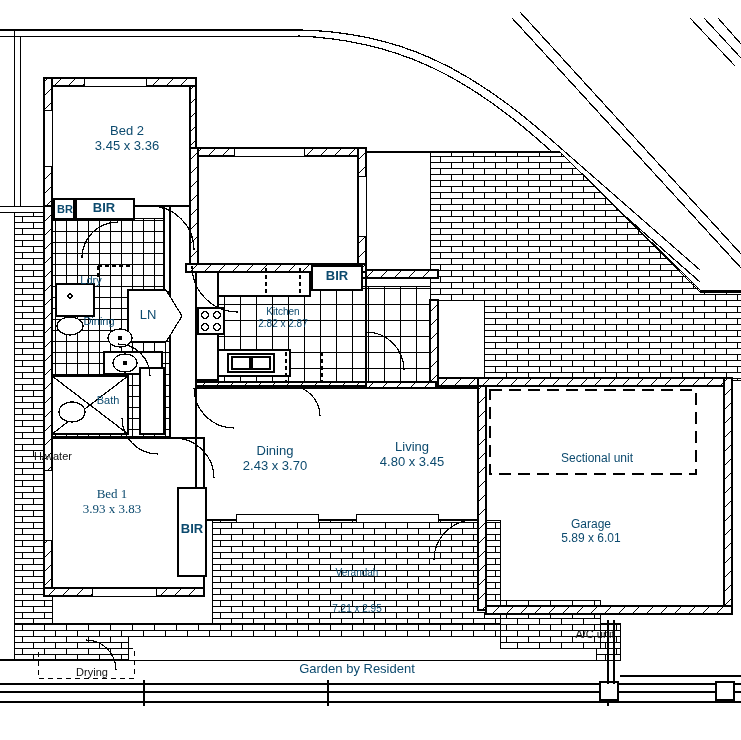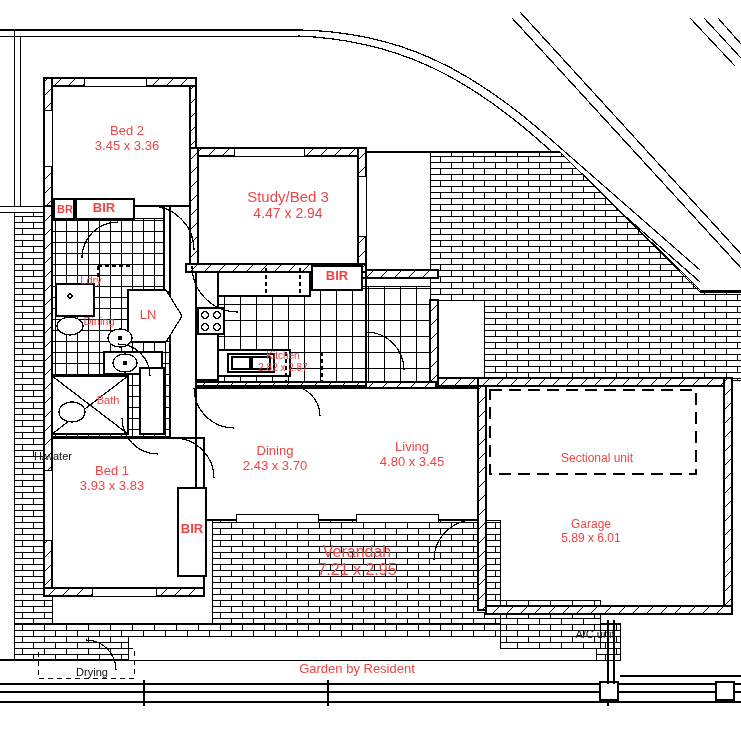--- a/index.html
+++ b/index.html
@@ -7,21 +7,21 @@
   #plan{
     position:relative;
     width:741px;height:740px;
     background:#ffffff;
     overflow:hidden;
   }
   #plan svg{position:absolute;left:0;top:0;}
   .lbl{
     position:absolute;
     font-family:"Liberation Sans", sans-serif;
-    color:#ef4444;
+    color:#0c4a6e;
     text-align:center;
     white-space:nowrap;
     line-height:1.15;
     transform:translateX(-50%);
     pointer-events:none;
   }
   .lbl-name{display:block;}
   .lbl-dim{display:block;}
   .t-bed2{font-size:13px;}
   .t-study{font-size:15px;}
@@ -29,21 +29,21 @@
   .t-dining{font-size:13px;}
   .t-living{font-size:13px;}
   .t-kitchen{font-size:10px;}
   .t-garage{font-size:12px;}
   .t-small{font-size:11px;}
   .t-bir{font-size:13px;font-weight:bold;}
   .t-br{font-size:11px;font-weight:bold;}
   .t-ln{font-size:13px;}
   .t-sect{font-size:12px;}
   .t-garden{font-size:13px;}
-  .t-verandah{font-size:16px;}
+  .t-verandah{font-size:10px;margin-top:24px;}
   .t-faint{font-size:11px;color:#111;padding-left:44px;}
 </style>
 </head>
 <body>
 
 <div id="plan">
 
   <svg width="741" height="740" viewBox="0 0 741 740" shape-rendering="crispEdges">
 
     <defs>
@@ -258,31 +258,27 @@
       <rect x="38" y="648" width="96" height="30"></rect>
     </g>
 
   </svg>
 
   <div class="lbl" style="left:127px;top:124px;">
     <span class="lbl-name t-bed2">Bed 2</span>
     <span class="lbl-dim t-bed2">3.45 x 3.36</span>
   </div>
 
-  <div class="lbl" style="left:288px;top:188px;">
-    <span class="lbl-name t-study">Study/Bed 3</span>
-    <span class="lbl-dim" style="font-size:14px">4.47 x 2.94</span>
-  </div>
-
-  <div class="lbl" style="left:283px;top:306px;margin-top:44px;">
+
+  <div class="lbl" style="left:283px;top:306px;">
     <span class="lbl-name t-kitchen">Kitchen</span>
     <span class="lbl-dim t-kitchen">2.82 x 2.87</span>
   </div>
 
-  <div class="lbl" style="left:112px;top:464px;">
+  <div class="lbl" style="left:112px;top:487px;font-family:Liberation Serif, serif;">
     <span class="lbl-name t-bed1">Bed 1</span>
     <span class="lbl-dim t-bed1">3.93 x 3.83</span>
   </div>
 
   <div class="lbl" style="left:275px;top:444px;">
     <span class="lbl-name t-dining">Dining</span>
     <span class="lbl-dim t-dining">2.43 x 3.70</span>
   </div>
 
   <div class="lbl" style="left:412px;top:440px;">

